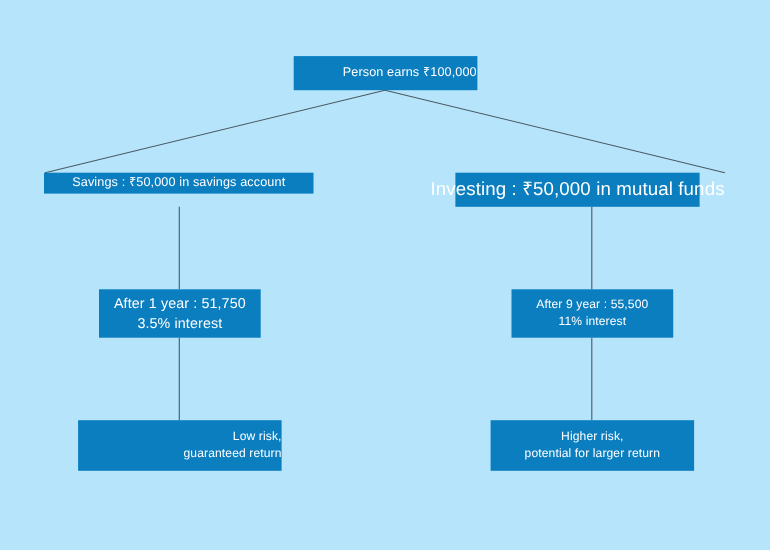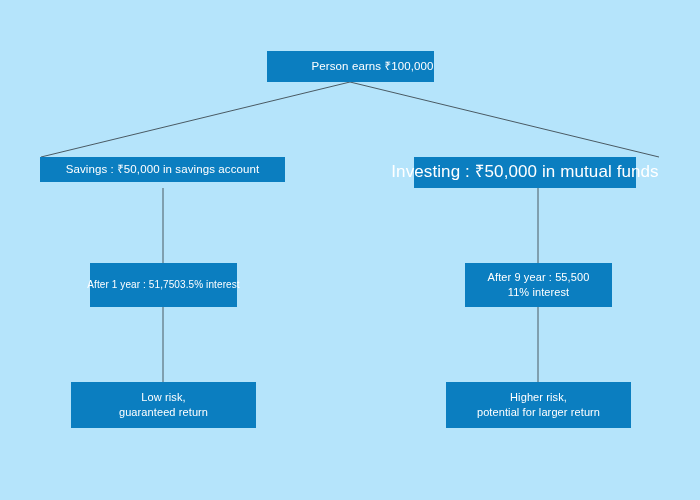--- a/index.html
+++ b/index.html
@@ -52,55 +52,56 @@
     width: 167px;
     height: 31px;
     font-size: 11.5px;
     padding-left: 44px;
   }
   
   #node-savings {
     left: 40px;
     top: 157px;
     width: 245px;
-    height: 25px;
+    height: 19px;
     font-size: 11.5px;
   }
   #node-investing {
     left: 414px;
     top: 157px;
     width: 222px;
     height: 31px;
     font-size: 17px;
   }
   
   #node-savings-result {
     left: 90px;
     top: 263px;
     width: 147px;
     height: 44px;
-    font-size: 10px;
-    flex-direction: row;
+    font-size: 13px;
+    flex-direction: column;
   }
   #node-investing-result {
     left: 465px;
     top: 263px;
     width: 147px;
     height: 44px;
     font-size: 11px;
     flex-direction: column;
   }
   
   #node-savings-outcome {
     left: 71px;
     top: 382px;
     width: 185px;
     height: 46px;
     font-size: 11px;
     flex-direction: column;
+    align-items: flex-end;
   }
   #node-investing-outcome {
     left: 446px;
     top: 382px;
     width: 185px;
     height: 46px;
     font-size: 11px;
     flex-direction: column;
   }
 </style>

